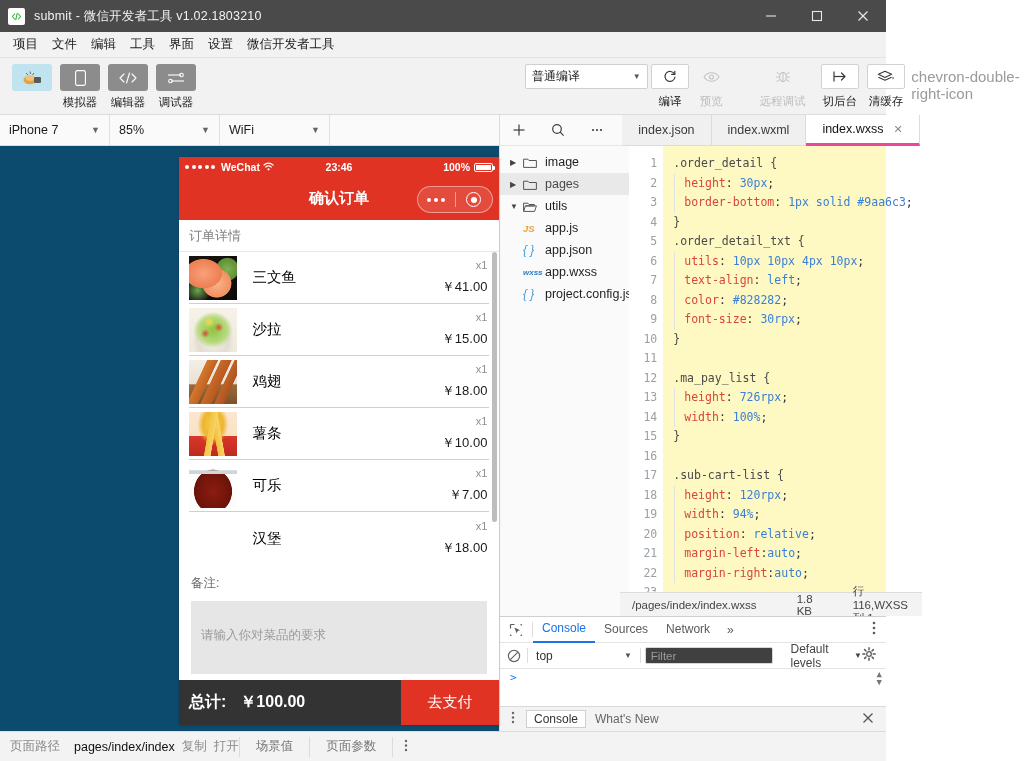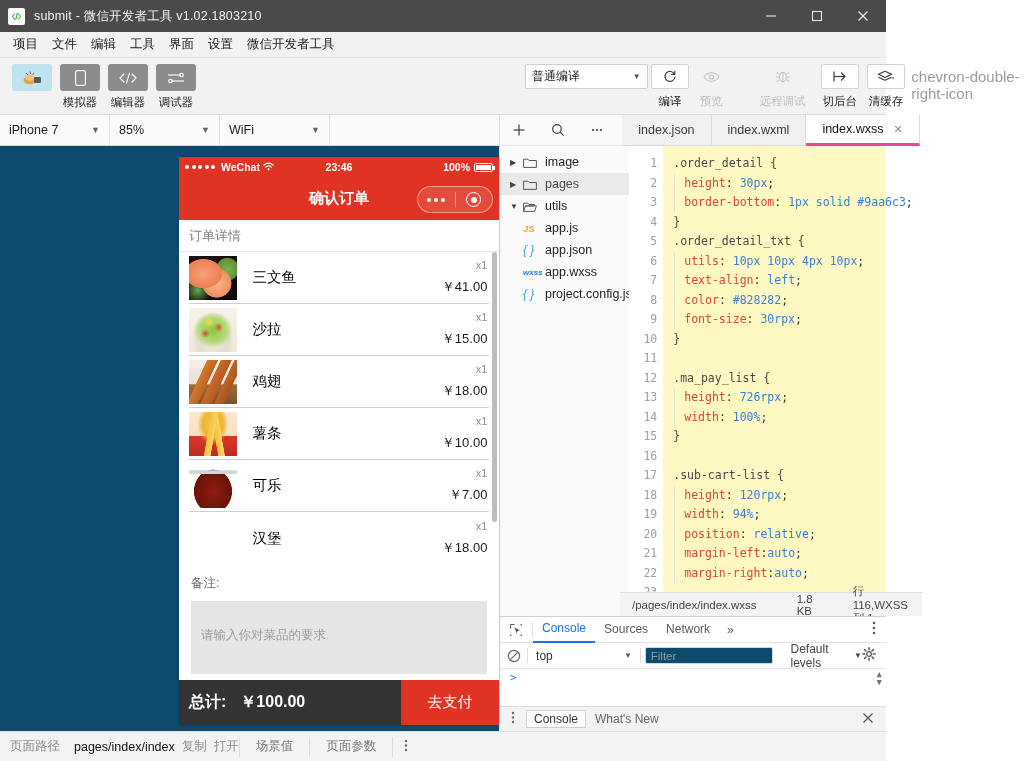--- a/index.html
+++ b/index.html
@@ -196,21 +196,21 @@
   .dtbar .more { padding: 0 8px; color: #5a5a5a; }
   .dtbar .kebab { margin-left: auto; padding: 0 10px; color: #5a5a5a; letter-spacing: 0; }
 
   .dtfilter { height: 26px; flex: 0 0 26px; display: flex; align-items: center;
               border-bottom: 1px solid #e4e4e4; font-size: 12px; }
   .ban { width: 32px; display: flex; align-items: center; justify-content: center; color: #666; }
   .ctxsel { display: flex; align-items: center; width: 130px; padding-left: 8px; color: #333; }
   .ctxsel .cv { margin-left: auto; font-size: 8px; color: #555; padding-right: 8px; }
   .filterin { width: 148px; height: 17px; border: 1px solid #d6d6d6; border-radius: 2px;
               font-size: 11.5px; color: #9a9a9a; padding: 0 5px; line-height: 16px; margin-left: 4px;
-              background: #0c4a6e; }
+              background: #404040; }
   .levels { margin-left: 18px; color: #444; display: flex; align-items: center; gap: 4px; }
   .gear { margin-left: auto; margin-right: 10px; color: #5a5a5a; }
 
   .dtlog { flex: 1; display: flex; align-items: flex-start; padding-left: 10px; padding-top: 2px;
            color: #1a73e8; font-family: "DejaVu Sans Mono", monospace; font-size: 11px; position: relative; }
   .logscroll { position: absolute; right: 4px; top: 1px; color: #777; font-size: 9px; line-height: 8px; text-align: center; }
 
   .dtdrawer { height: 25px; flex: 0 0 25px; background: #f3f3f3; border-top: 1px solid #d9d9d9;
               display: flex; align-items: center; font-size: 12px; }
   .dtdrawer .kb { width: 26px; text-align: center; color: #666; }

